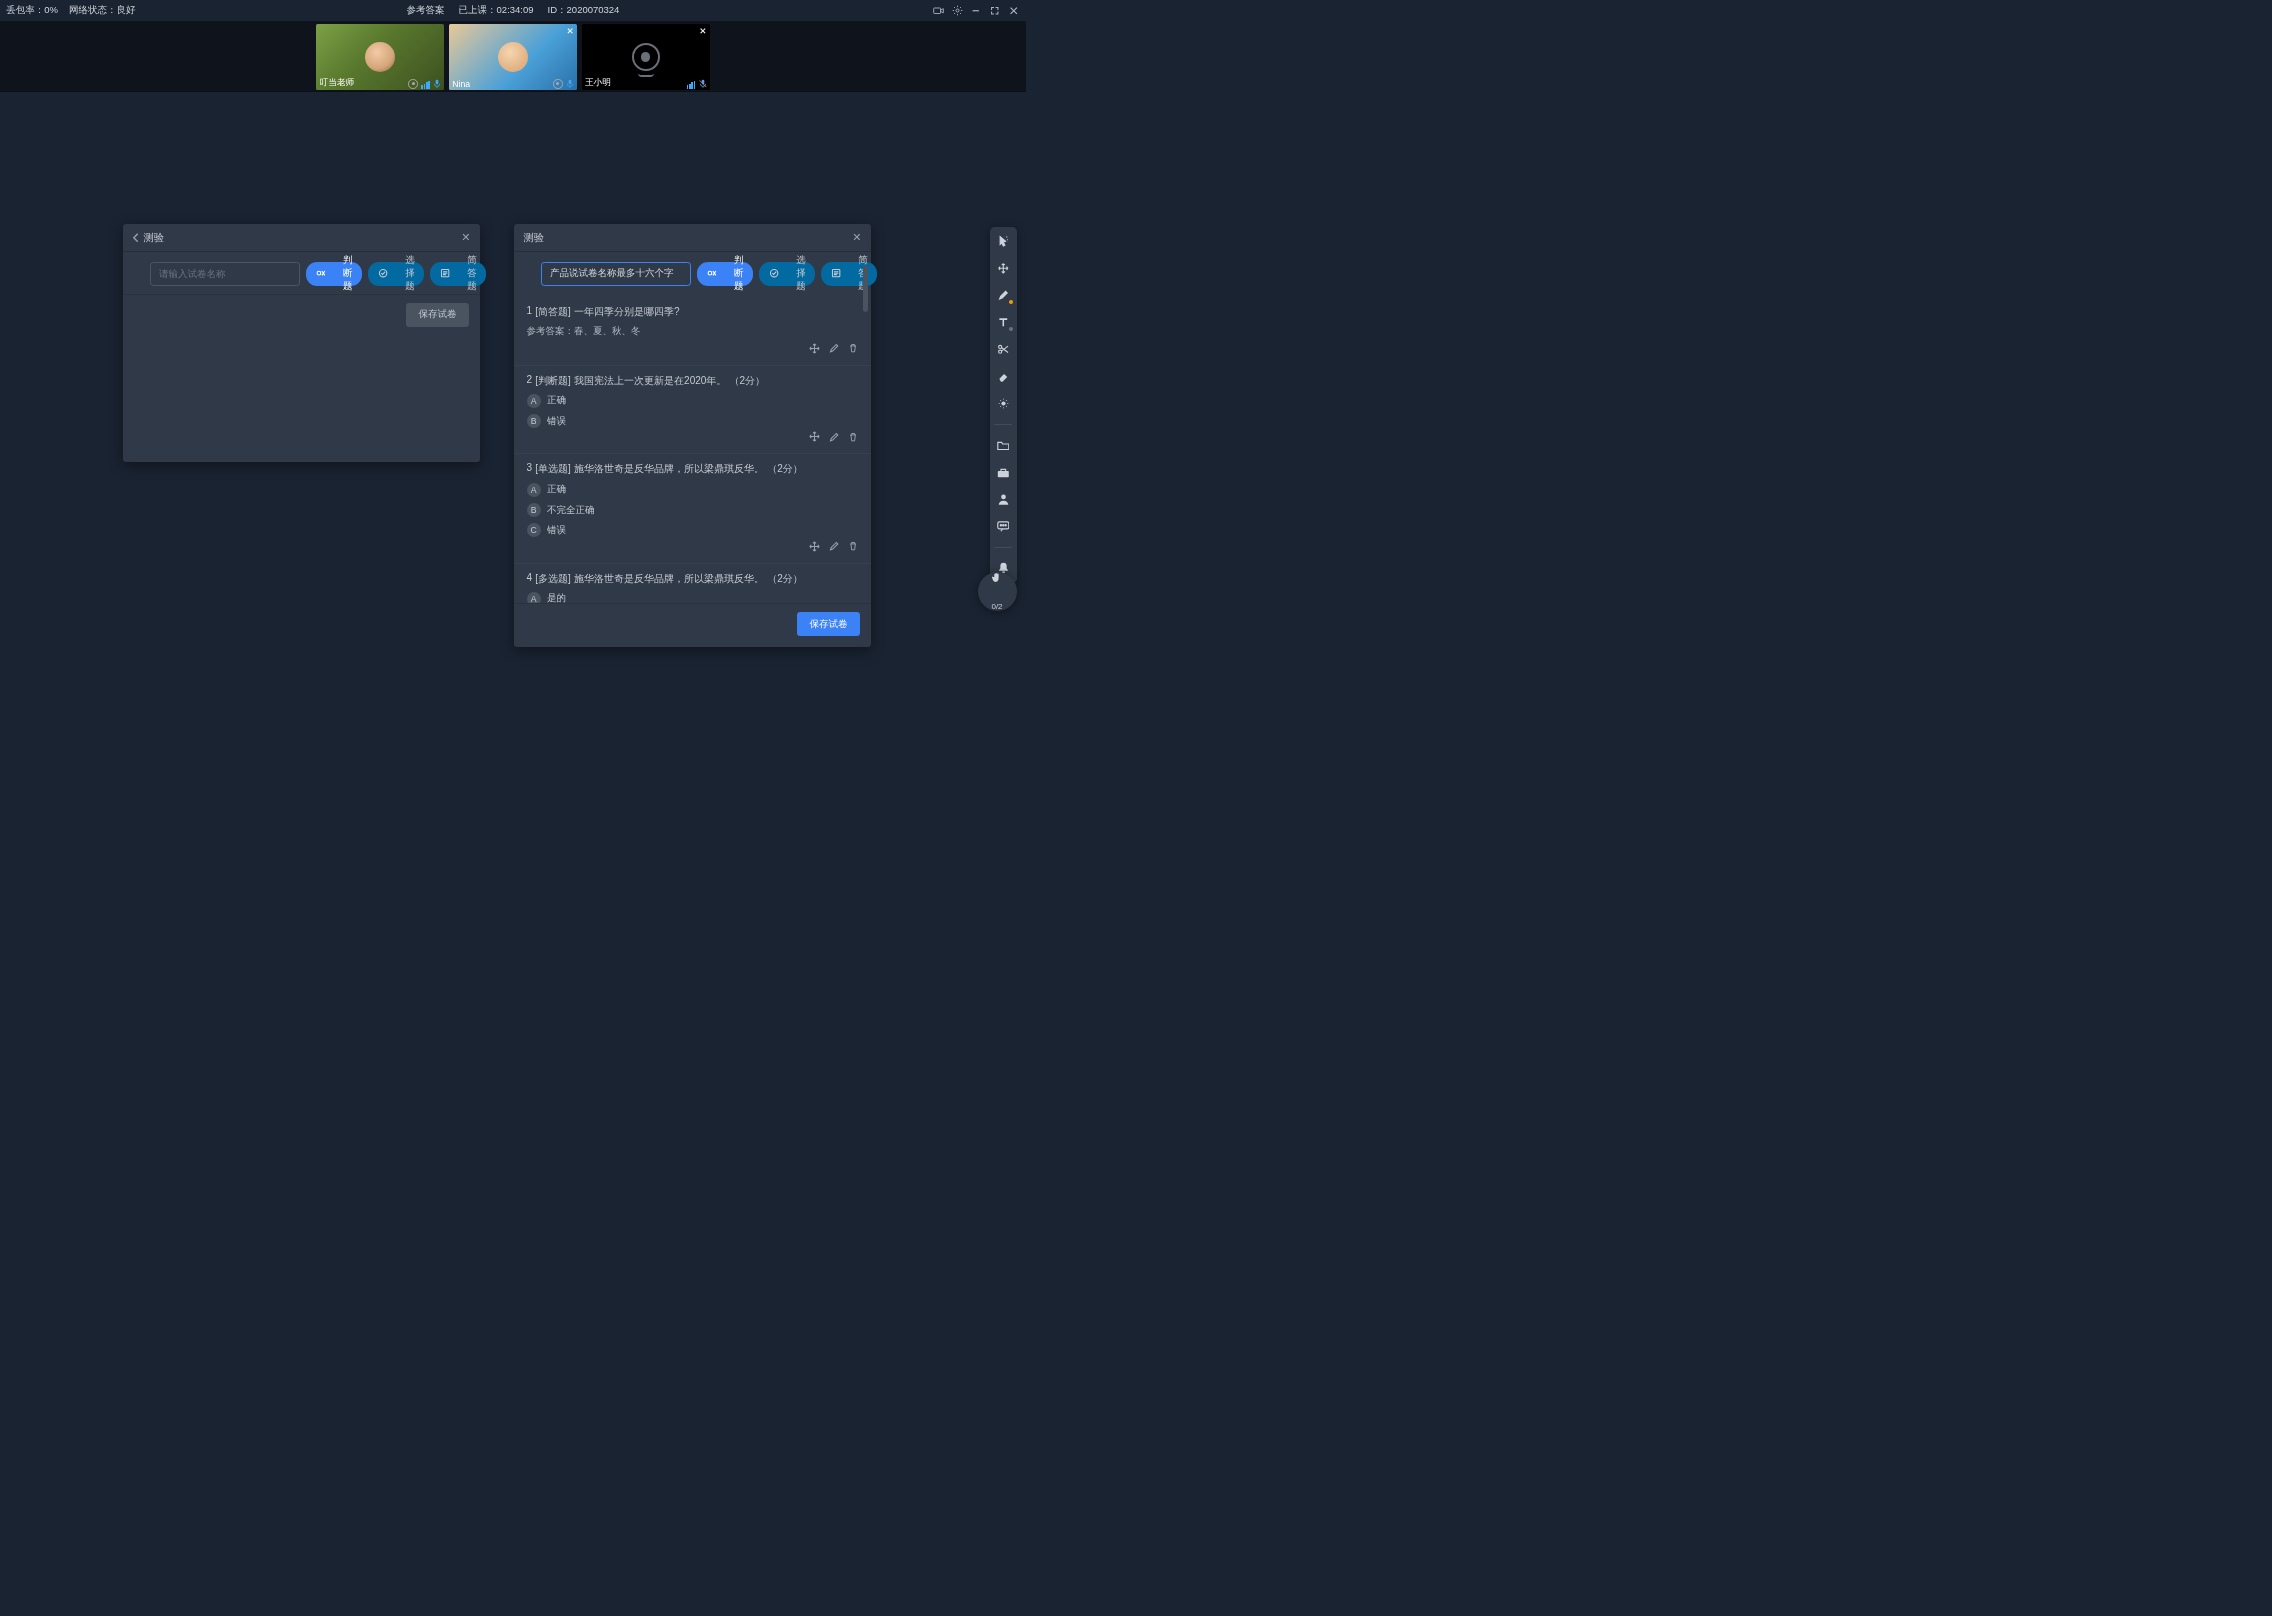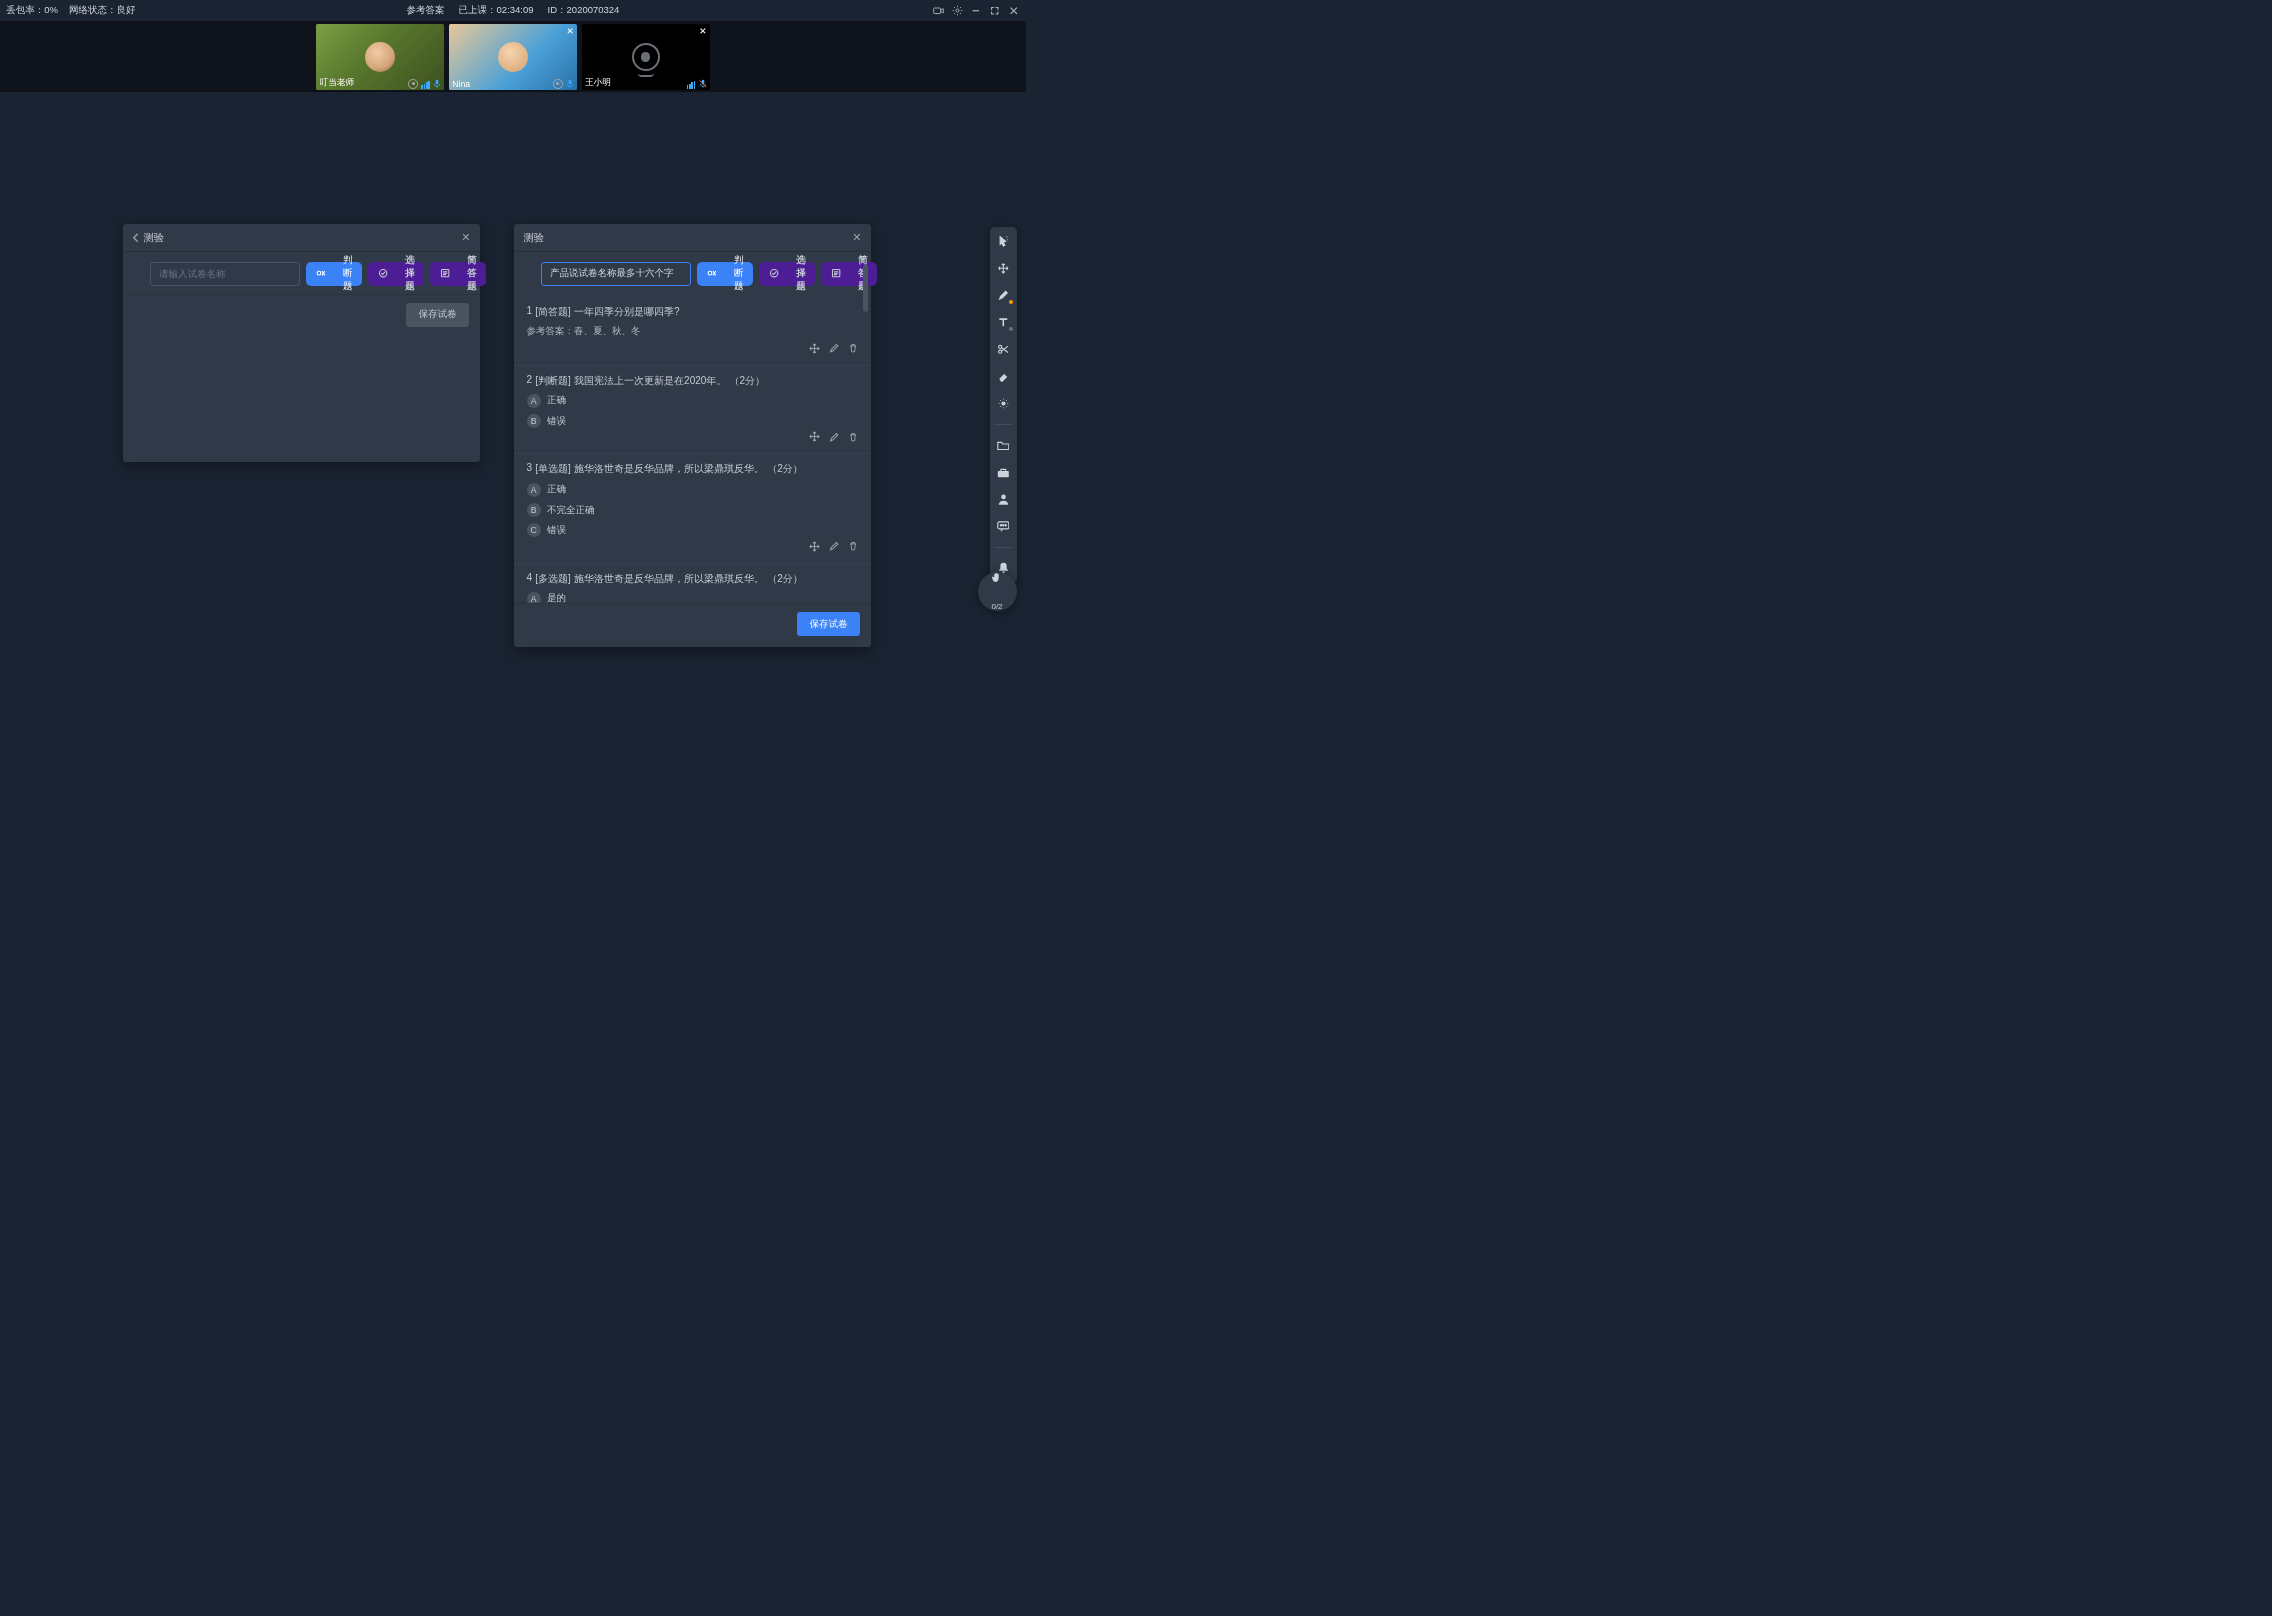--- a/index.html
+++ b/index.html
@@ -111,28 +111,28 @@
   color:#d5d9e0;
   font-size:9.5px;
   margin-left:16px;
 }
 .input-name::placeholder{color:#6a7383}
 .input-name.filled{border-color:#3b82f6;color:#d5d9e0}
 
 .tbtn {
   height:24px;
   padding: 0 9.5px;
-  border-radius:5px;
+  border-radius:11px;
   border:none;
   font-size:9.5px;
   display:flex; align-items:center; gap:17px;
   cursor:pointer;
 }
 .tbtn.primary { background:#3b82f6; color:#fff;}
-.tbtn.secondary { background:#4c1d95; color:#c5cad3;font-weight:bold;}
+.tbtn.secondary { background:#0369a1; color:#c5cad3;}
 .tbtn .ico{width:10.3px;height:10.3px;display:inline-flex}
 
 
 .empty-area{flex:1;display:flex;flex-direction:column;align-items:center;justify-content:center;color:#9aa1ae}
 .empty-text{margin-top:11px;font-size:9.5px;color:#b0b6c0}
 .panel-footer{padding:8px 11px 11px;display:flex;justify-content:flex-end;border-top:0.8px solid rgba(0,0,0,.12)}
 .btn-save{height:24px;padding:0 12.6px;border-radius:3.2px;border:none;font-size:9.5px;cursor:pointer}
 .btn-save.dim{background:#4a5461;color:#c5cad3}
 .btn-save.blue{background:#3b82f6;color:#fff}
 

